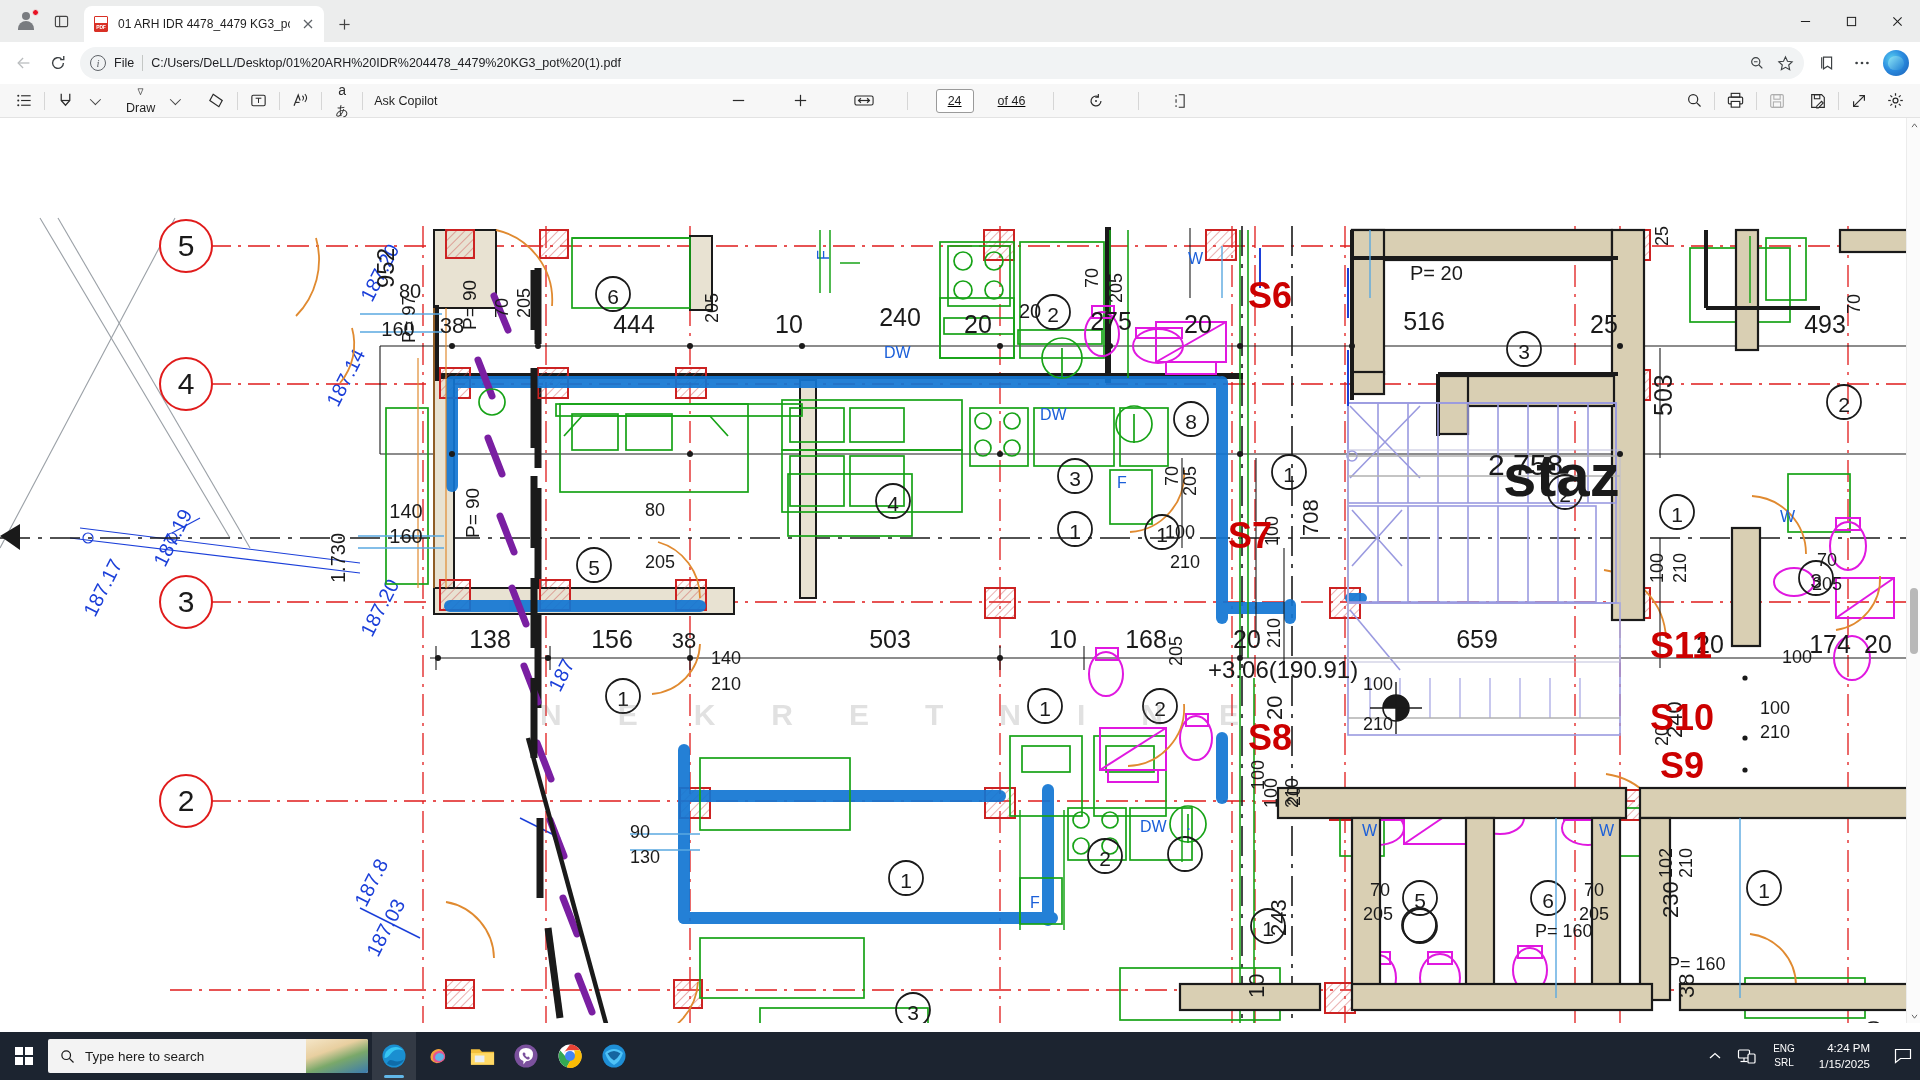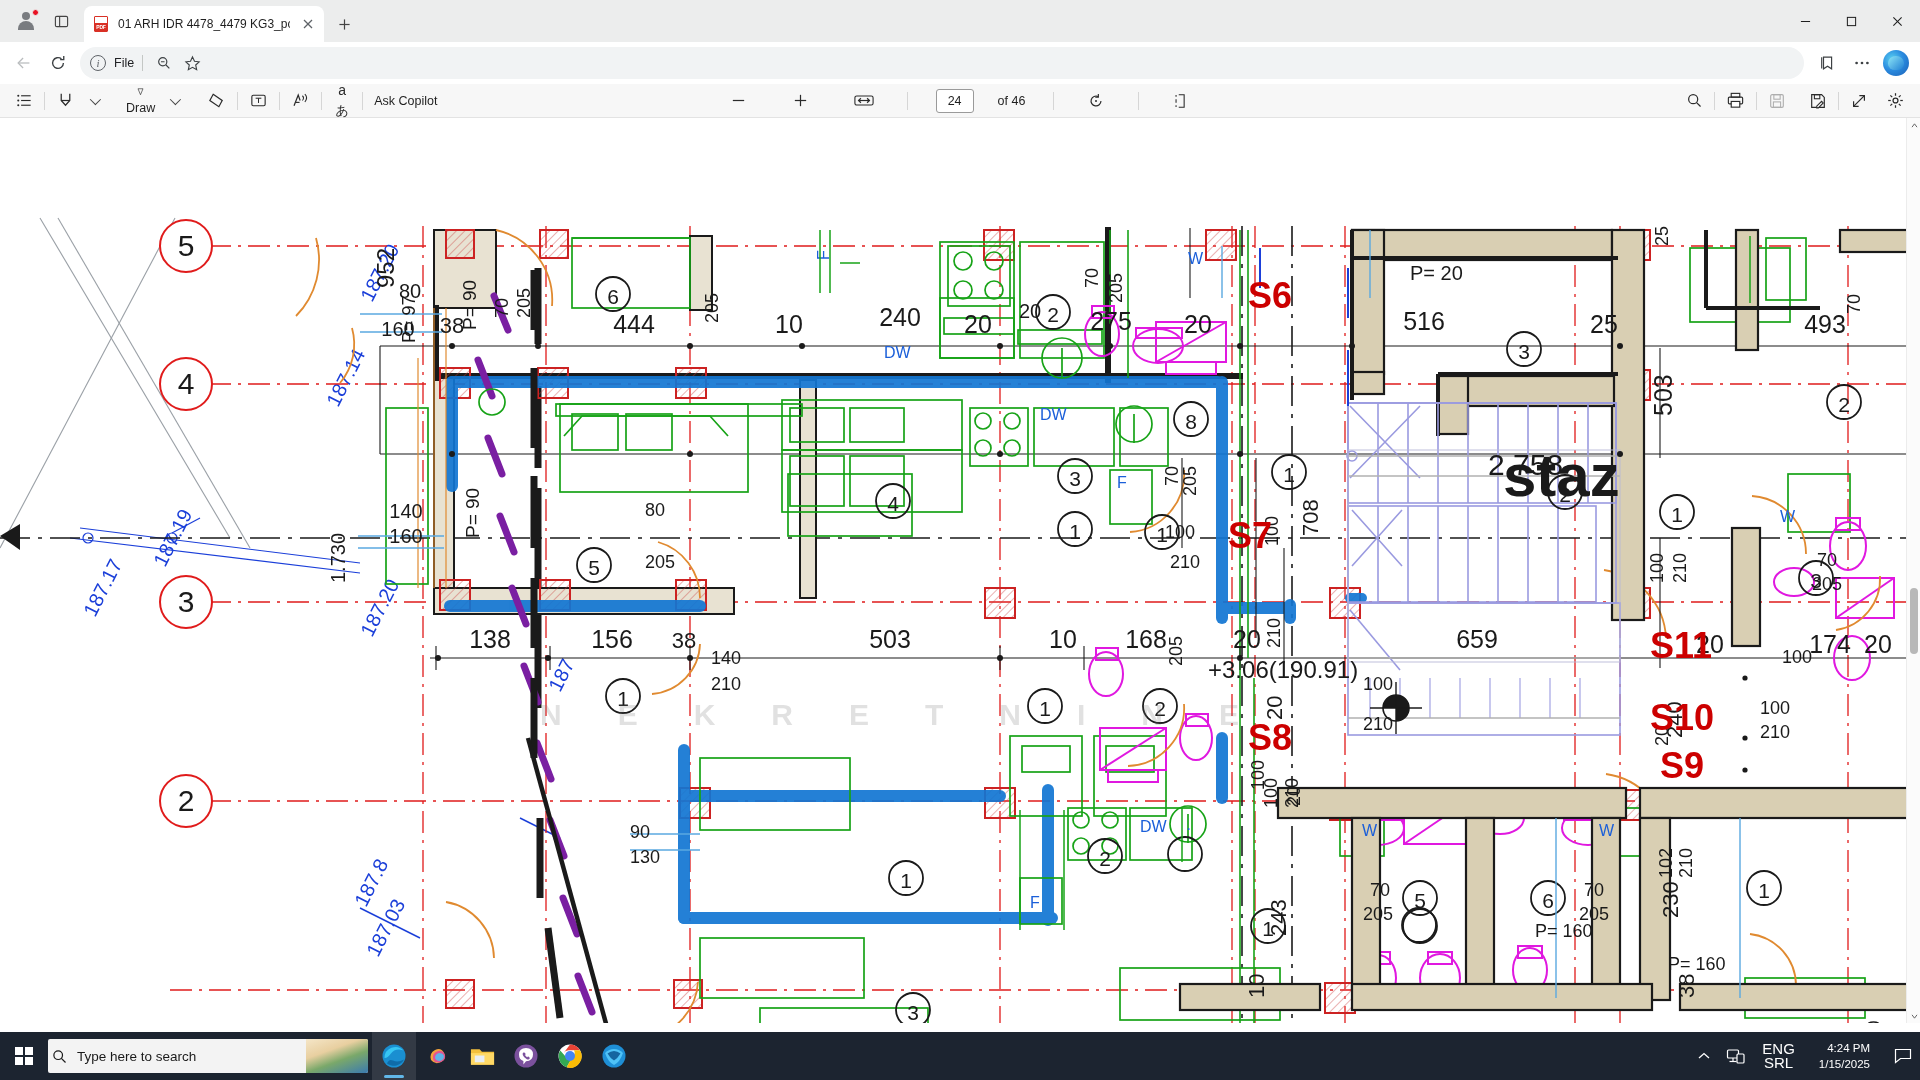--- a/index.html
+++ b/index.html
@@ -127,21 +127,21 @@
     height:28px; min-width:28px; padding:0 5px; border-radius:4px;
     display:flex; align-items:center; justify-content:center; gap:4px;flex-direction:column;
   }
   .tb.disabled { opacity:0.35; }
   .tb-label { font-size:12.5px; color:#1f1f1f; }
   .vsep { width:1px; height:18px; background:#d6d6d6; margin:0 6px; }
   .chev { width:8px; height:8px; border-right:1.4px solid #444; border-bottom:1.4px solid #444;
           transform:rotate(45deg) translateY(-2px); }
   .pdfbar-center {
     position:absolute; left:0; right:0; display:flex; align-items:center;
-    justify-content:center; gap:16px; pointer-events:none;
+    justify-content:center; gap:16px; pointer-events:none;text-decoration:underline;
   }
   .pdfbar-center > * { pointer-events:auto; }
   .pagebox {
     width:38px; height:24px; border:1px solid #9a9a9a; border-radius:3px;
     background:#fff; font-size:12.5px; color:#1f1f1f;
     display:flex; align-items:center; justify-content:center;
   }
   .oftotal { font-size:12.5px; color:#1f1f1f; margin-left:8px; }
   .pdfbar-right {
     position:absolute; right:10px; display:flex; align-items:center;
@@ -202,21 +202,21 @@
     background:#1c2430; display:flex; align-items:center; padding-left:0;
   }
   .start-btn {
     width:48px; height:48px; display:flex; align-items:center; justify-content:center;
   }
   .winlogo { width:18px; height:18px; display:grid;
     grid-template-columns:1fr 1fr; grid-template-rows:1fr 1fr; gap:2px; }
   .winlogo i { background:#ffffff; display:block; }
   .searchbox {
     width:320px; height:34px; background:#f3f3f3; border-radius:2px;
-    display:flex; align-items:center; gap:10px; padding-left:4px;
+    display:flex; align-items:center; gap:10px; padding-left:12px;
     position:relative; overflow:hidden;
   }
   .searchbox .ph { font-size:13.5px; color:#1a1a1a; }
   .search-thumb {
     position:absolute; right:0; top:0; width:62px; height:34px;
     background:linear-gradient(160deg,#f5e6c8 0%,#e8cfa0 35%,#7aa86a 60%,#3a7ab0 100%);
   }
   .tb-icons { display:flex; align-items:center; gap:0; margin-left:4px; }
   .tb-app {
     width:44px; height:48px; display:flex; align-items:center; justify-content:center;
@@ -226,21 +226,21 @@
   .tb-app.active::after {
     content:""; position:absolute; bottom:2px; left:12px; width:20px; height:3px;
     background:#61b7e8; border-radius:2px;
   }
   .tray {
     position:absolute; right:0; top:0; height:48px; display:flex;
     align-items:center; gap:0;
   }
   .tray-btn { height:48px; padding:0 8px; display:flex; align-items:center;
     justify-content:center; }
-  .lang { color:#ffffff; font-size:15px; line-height:14px; text-align:center; }
+  .lang { color:#ffffff; font-size:10px; line-height:14px; text-align:center; }
   .clock { color:#ffffff; font-size:11.5px; line-height:16px; text-align:right; padding:0 8px; }
 
   
   .ic { display:block; }
 </style>
 </head>
 <body>
 
 <div class="browser">
 
@@ -311,20 +311,21 @@
       <svg width="18" height="18" viewBox="0 0 20 20" class="ic">
         <path d="M16 10a6 6 0 1 1-2.2-4.65" fill="none" stroke="#3c4043" stroke-width="1.5"></path>
         <polyline points="16.4,2.2 16.4,6.2 12.4,6.2" fill="none" stroke="#3c4043" stroke-width="1.5"></polyline>
       </svg>
     </div>
 
     <div class="omnibox">
       <div class="info-circle">i</div>
       <div class="file-word">File</div>
       <div class="omni-sep"></div>
+      <div class="omni-url">C:/Users/DeLL/Desktop/01%20ARH%20IDR%204478_4479%20KG3_pot%20(1).pdf</div>
       <div class="omni-right">
         <div class="omni-btn">
           <svg width="16" height="16" viewBox="0 0 18 18" class="ic">
             <circle cx="7.6" cy="7.6" r="4.6" fill="none" stroke="#3c4043" stroke-width="1.3"></circle>
             <line x1="11" y1="11" x2="15" y2="15" stroke="#3c4043" stroke-width="1.3"></line>
             <line x1="5.6" y1="7.6" x2="9.6" y2="7.6" stroke="#3c4043" stroke-width="1.1"></line>
           </svg>
         </div>
         <div class="omni-btn">
           <svg width="17" height="17" viewBox="0 0 18 18" class="ic">

